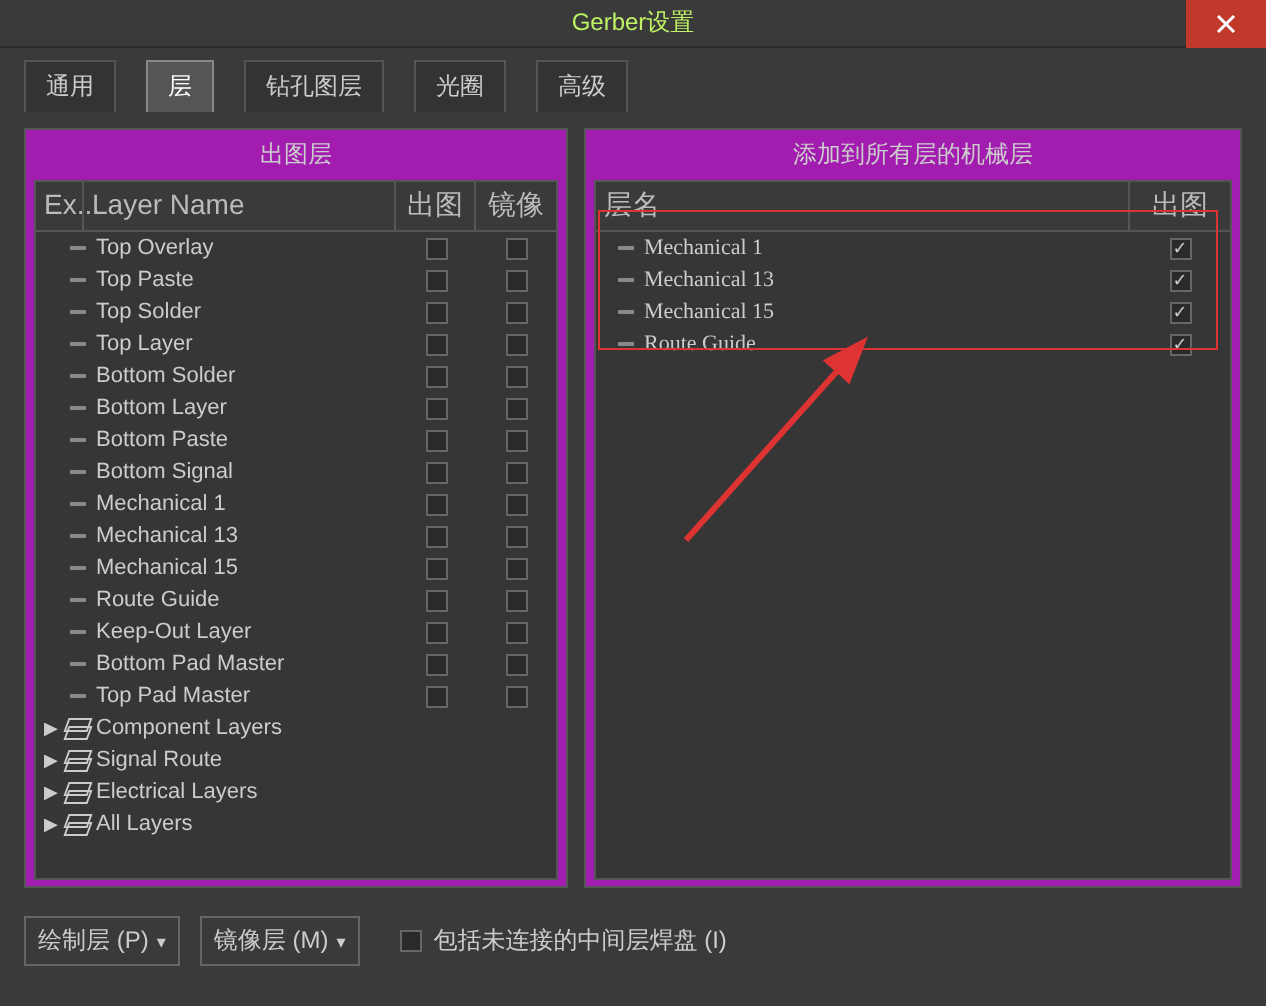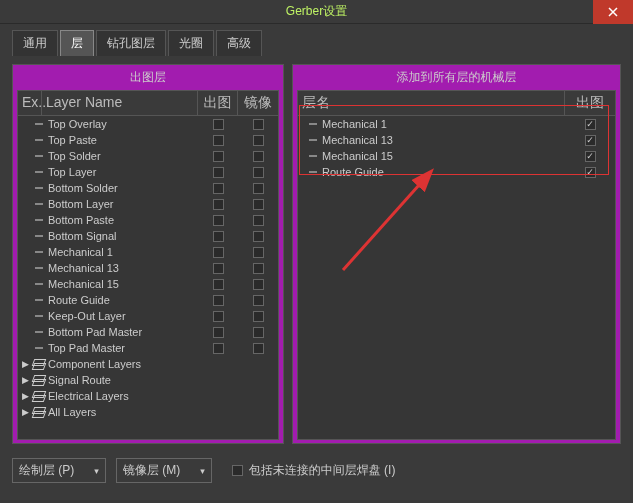--- a/index.html
+++ b/index.html
@@ -34,21 +34,21 @@
   height: 24px;
   background: #c0392b;
   display: flex;
   align-items: center;
   justify-content: center;
   cursor: pointer;
 }
 .close-btn svg { width: 10px; height: 10px; }
 .tab-row {
   display: flex;
-  gap: 2px;
+  gap: 15px;
   padding: 6px 12px 0 12px;
 }
 .tab {
   padding: 4px 10px;
   background: #333;
   border: 1px solid #555;
   border-bottom: none;
   color: #ccc;
   cursor: pointer;
 }
@@ -187,21 +187,21 @@
   align-items: center;
   padding: 6px 12px;
   gap: 10px;
 }
 .combo {
   background: #3a3a3a;
   border: 1px solid #666;
   padding: 3px 6px;
   display: flex;
   align-items: center;
-  gap: 20px;
+  gap: 4px;
   cursor: pointer;
   color: #ccc;
   font-size: 12px;
 }
 .combo .chev {
   font-size: 9px;
   color: #ccc;
 }
 .bottom-cb {
   display: flex;
@@ -425,21 +425,21 @@
           </div>
           <div class="row">
             <span class="arrow">▶</span>
             <span class="stack"></span>
             <span class="name">All Layers</span>
           </div>
         </div>
     </div>
   </div>
 
-  <div class="panel right" style="position:relative;">
+  <div class="panel right" style="position:relative;font-family:Liberation Serif, serif;">
     <div class="panel-header">添加到所有层的机械层</div>
     <div class="panel-body">
       <div class="col-header">
         <div class="col-right-name">层名</div>
         <div class="col-right-plot">出图</div>
       </div>
       <div id="right-rows" class="right-rows">
           <div class="row r">
             <span class="dash"></span>
             <span class="name">Mechanical 1</span>

